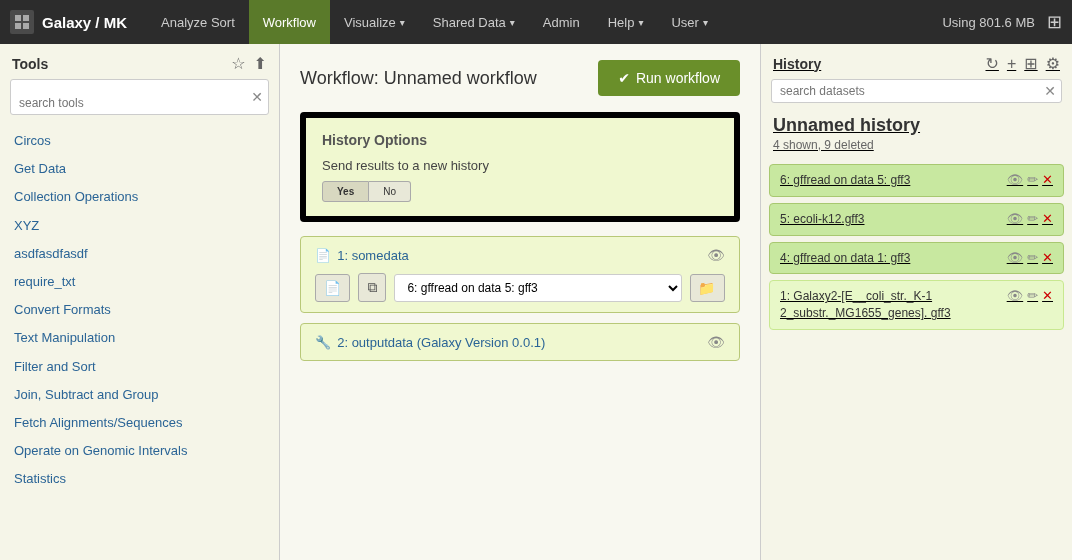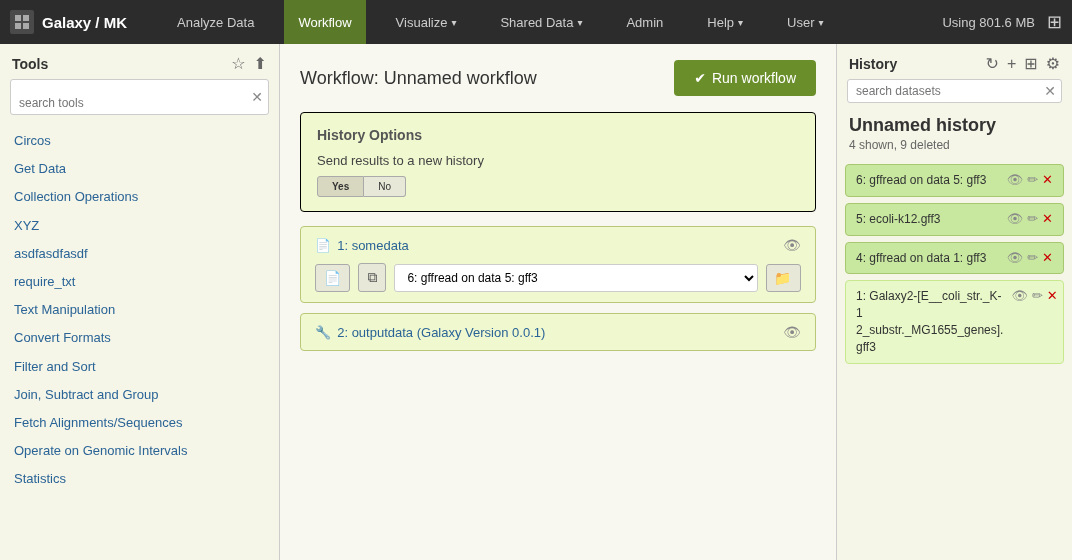--- a/index.html
+++ b/index.html
@@ -6,21 +6,21 @@
     body { font-family: 'Helvetica Neue', Arial, sans-serif; font-size: 13px; background: #f8f8f0; width: 1072px; height: 560px; overflow: hidden; }
 
     
     .topnav {
       background: #2c2c2c;
       color: #ccc;
       height: 44px;
       display: flex;
       align-items: center;
       padding: 0 10px;
-      gap: 16px;
+      gap: 0;
     }
     .topnav-logo {
       display: flex; align-items: center; gap: 8px;
       color: #fff; font-weight: bold; font-size: 15px; margin-right: 20px;
     }
     .logo-icon {
       width: 24px; height: 24px;
       background: #4a4a4a;
       display: flex; align-items: center; justify-content: center;
       border-radius: 2px;
@@ -99,21 +99,21 @@
     }
     .run-workflow-btn {
       background: #6a8f2a; color: #fff;
       border: none; border-radius: 4px;
       padding: 10px 20px; font-size: 14px;
       cursor: pointer; display: flex; align-items: center; gap: 6px;
     }
 
     
     .history-options-box {
-      border: 1px solid #000000; background: #f0f8d0;
+      border: 6px solid #000000; background: #f0f8d0;
       border-radius: 4px; padding: 14px 16px; margin-bottom: 14px;
     }
     .history-options-title {
       font-size: 14px; font-weight: bold; color: #555; margin-bottom: 10px;
     }
     .send-results-label {
       font-size: 13px; color: #444; margin-bottom: 8px;
     }
     .yes-no-group { display: flex; gap: 0; }
     .yn-btn {
@@ -148,25 +148,26 @@
       flex: 1; padding: 5px 8px; border: 1px solid #ccc; border-radius: 3px;
       background: #fff; font-size: 12px; outline: none;
     }
     .data-folder-btn {
       padding: 5px 8px; background: #e8e8d8; border: 1px solid #aaa;
       border-radius: 3px; cursor: pointer; font-size: 14px; color: #555;
     }
 
     
     .history-panel {
-      width: 236px;
+      width: 312px;
       background: #f5f5e8;
       border-left: 1px solid #ccc;
       display: flex; flex-direction: column;
       overflow: hidden;
+      text-decoration: underline;
     }
     .history-panel-header {
       display: flex; align-items: center; justify-content: space-between;
       padding: 10px 12px 6px;
     }
     .history-panel-title {
       font-size: 14px; font-weight: bold; color: #333;
     }
     .history-panel-icons { display: flex; gap: 8px; align-items: center; }
     .h-icon { color: #666; cursor: pointer; font-size: 16px; }
@@ -218,21 +219,21 @@
       <svg width="16" height="16" viewBox="0 0 16 16">
         <rect x="1" y="1" width="6" height="6" fill="#aaa"></rect>
         <rect x="9" y="1" width="6" height="6" fill="#aaa"></rect>
         <rect x="1" y="9" width="6" height="6" fill="#aaa"></rect>
         <rect x="9" y="9" width="6" height="6" fill="#aaa"></rect>
       </svg>
     </div>
     <span>Galaxy / MK</span>
   </div>
   <div class="topnav-item">
-    <span>Analyze Data</span>
+    <span>Analyze Sort</span>
   </div>
   <div class="topnav-item active">
     <span>Workflow</span>
   </div>
   <div class="topnav-item">
     <span>Visualize</span>
     <span class="caret">▾</span>
   </div>
   <div class="topnav-item">
     <span>Shared Data</span>
@@ -269,22 +270,22 @@
       <input type="text" placeholder="search tools" style="">
       <span class="clear-icon">✕</span>
     </div>
     <div class="tools-list">
       <div class="tool-item">Circos</div>
       <div class="tool-item">Get Data</div>
       <div class="tool-item">Collection Operations</div>
       <div class="tool-item">XYZ</div>
       <div class="tool-item">asdfasdfasdf</div>
       <div class="tool-item">require_txt</div>
+      <div class="tool-item">Convert Formats</div>
       <div class="tool-item">Text Manipulation</div>
-      <div class="tool-item">Convert Formats</div>
       <div class="tool-item">Filter and Sort</div>
       <div class="tool-item">Join, Subtract and Group</div>
       <div class="tool-item">Fetch Alignments/Sequences</div>
       <div class="tool-item">Operate on Genomic Intervals</div>
       <div class="tool-item">Statistics</div>
     </div>
   </div>
 
   <div class="content-area">
     <div class="workflow-header">

